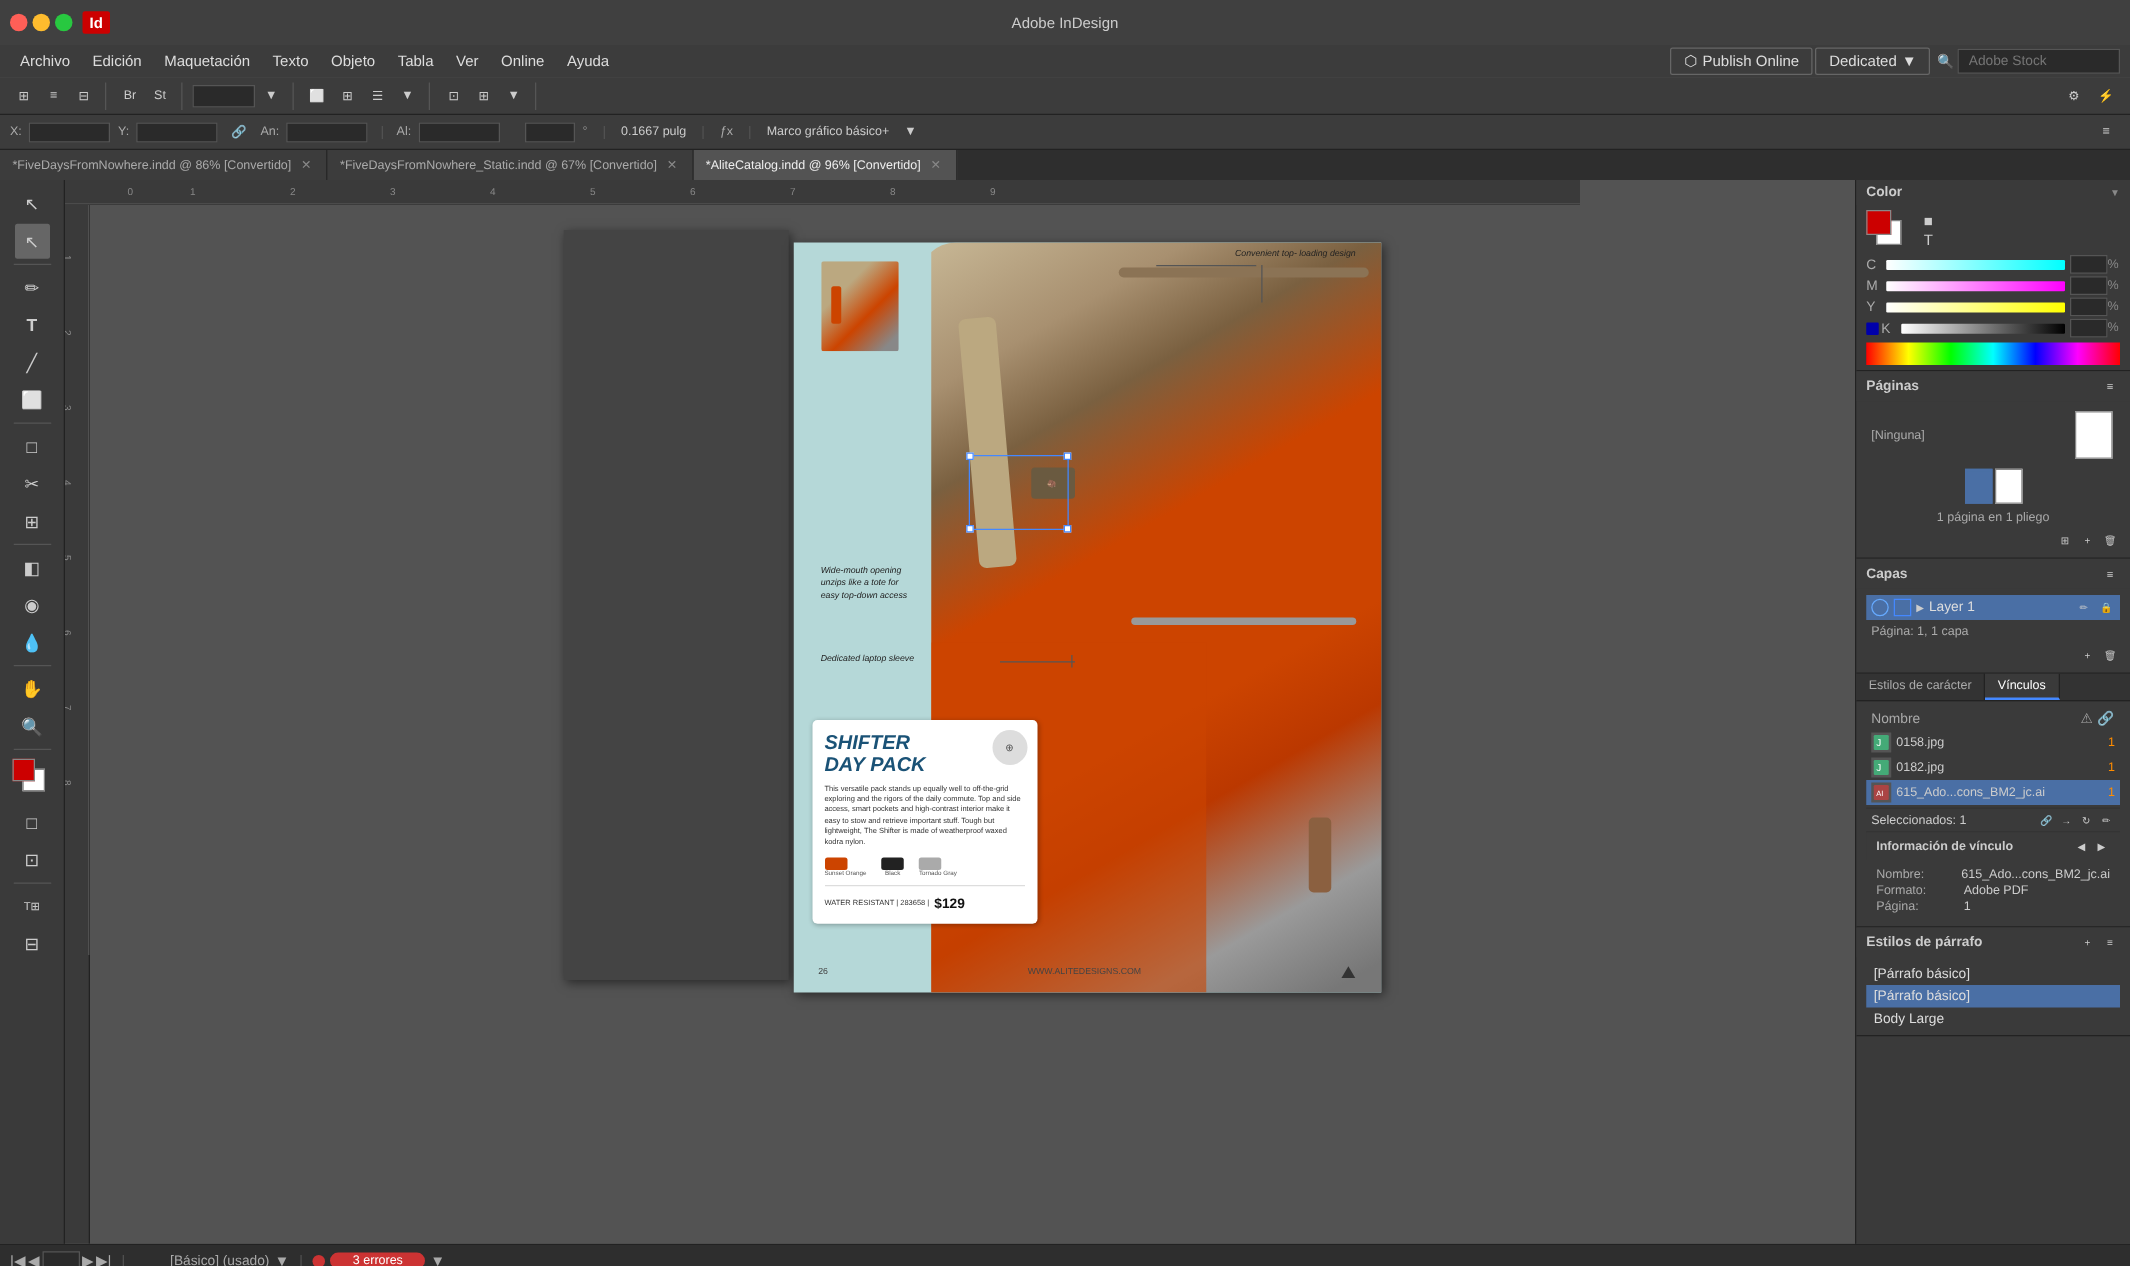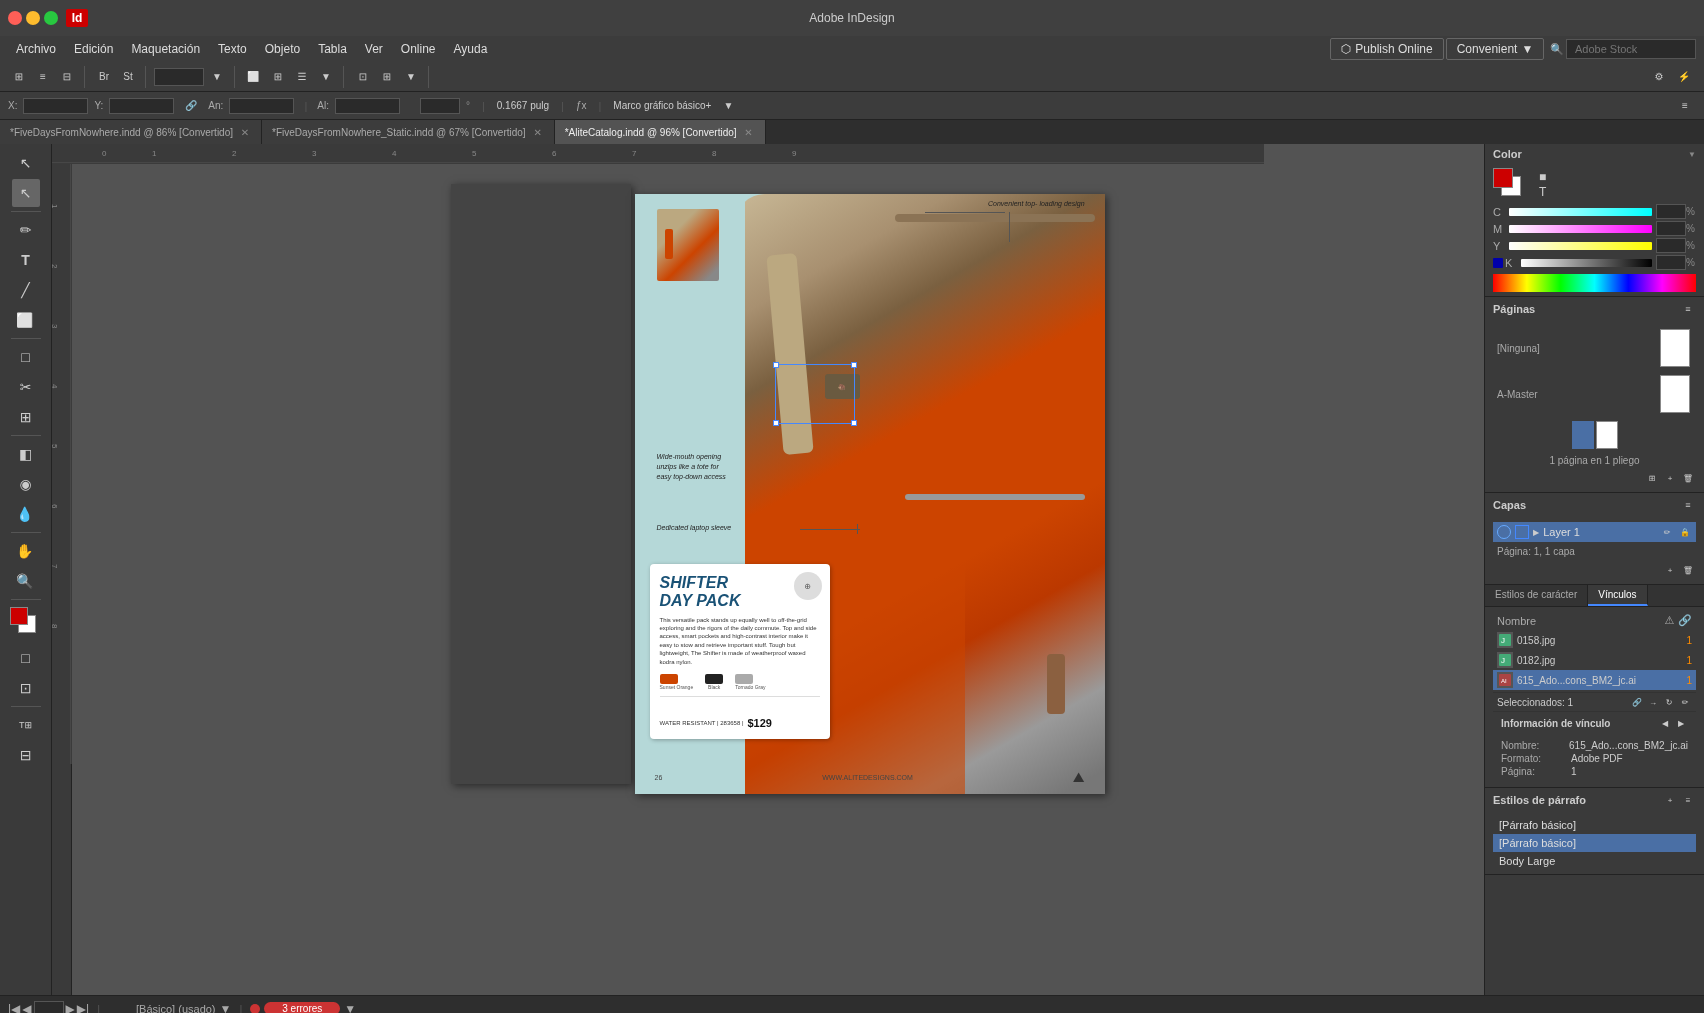--- a/index.html
+++ b/index.html
@@ -402,21 +402,21 @@
       display: flex; gap: 4px; margin-bottom: 2px;
     }
     .color-swatch-item {
       text-align: center;
     }
     .color-swatch-circle { width: 18px; height: 10px; border-radius: 2px; }
     .swatch-label { font-size: 5px; color: #555; }
     .product-price-row {
       border-top: 1px solid #ddd;
       margin-top: 6px;
-      padding-top: 20px;
+      padding-top: 8px;
       font-size: 7px;
       color: #333;
       display: flex; align-items: center; gap: 4px;
     }
     .product-price { font-size: 11px; font-weight: bold; color: #111; }
 
     .doc-footer {
       position: absolute;
       bottom: 8px; left: 0; right: 0;
       display: flex; align-items: center; justify-content: space-between;
@@ -484,21 +484,21 @@
   <div class="menu-item">Tabla</div>
   <div class="menu-item">Ver</div>
   <div class="menu-item">Online</div>
   <div class="menu-item">Ayuda</div>
   <div style="flex:1"></div>
   <button class="publish-btn">
     <span>⬡</span>
     <span>Publish Online</span>
   </button>
   <button class="essentials-btn">
-    <span>Convenient</span>
+    <span>Dedicated</span>
     <span>▼</span>
   </button>
   <span style="color:#aaa;margin-left:4px;">🔍</span>
   <input class="search-box" type="text" placeholder="Adobe Stock" style="">
 </div>
 
 <div id="toolbar">
   <div class="toolbar-group">
     <button class="toolbar-btn">⊞</button>
     <button class="toolbar-btn">≡</button>
@@ -801,24 +801,20 @@
             <button class="toolbar-btn" style="width:16px;height:16px;font-size:9px;">≡</button>
           </div>
         </div>
         <div class="panel-content">
 
           <div class="pages-row">
             <span class="pages-label" style="font-size:10px;">[Ninguna]</span>
             <div class="master-thumb" style="margin-left:auto;"></div>
           </div>
 
-          <div class="pages-row">
-            <span class="pages-label" style="font-size:10px;">A-Master</span>
-            <div class="master-thumb" style="margin-left:auto;"></div>
-          </div>
 
           <div style="display:flex;align-items:center;justify-content:center;padding:4px;gap:4px;">
             <div style="display:flex;align-items:center;gap:2px;">
               <div style="width:22px;height:28px;background:#4a6fa5;border:2px solid #4a6fa5;"></div>
               <div style="width:22px;height:28px;background:white;border:1px solid #888;"></div>
             </div>
           </div>
           <div style="text-align:center;font-size:10px;color:#aaa;padding:2px;">1 página en 1 pliego</div>
 
           <div style="display:flex;justify-content:flex-end;gap:2px;padding:2px 0;">

